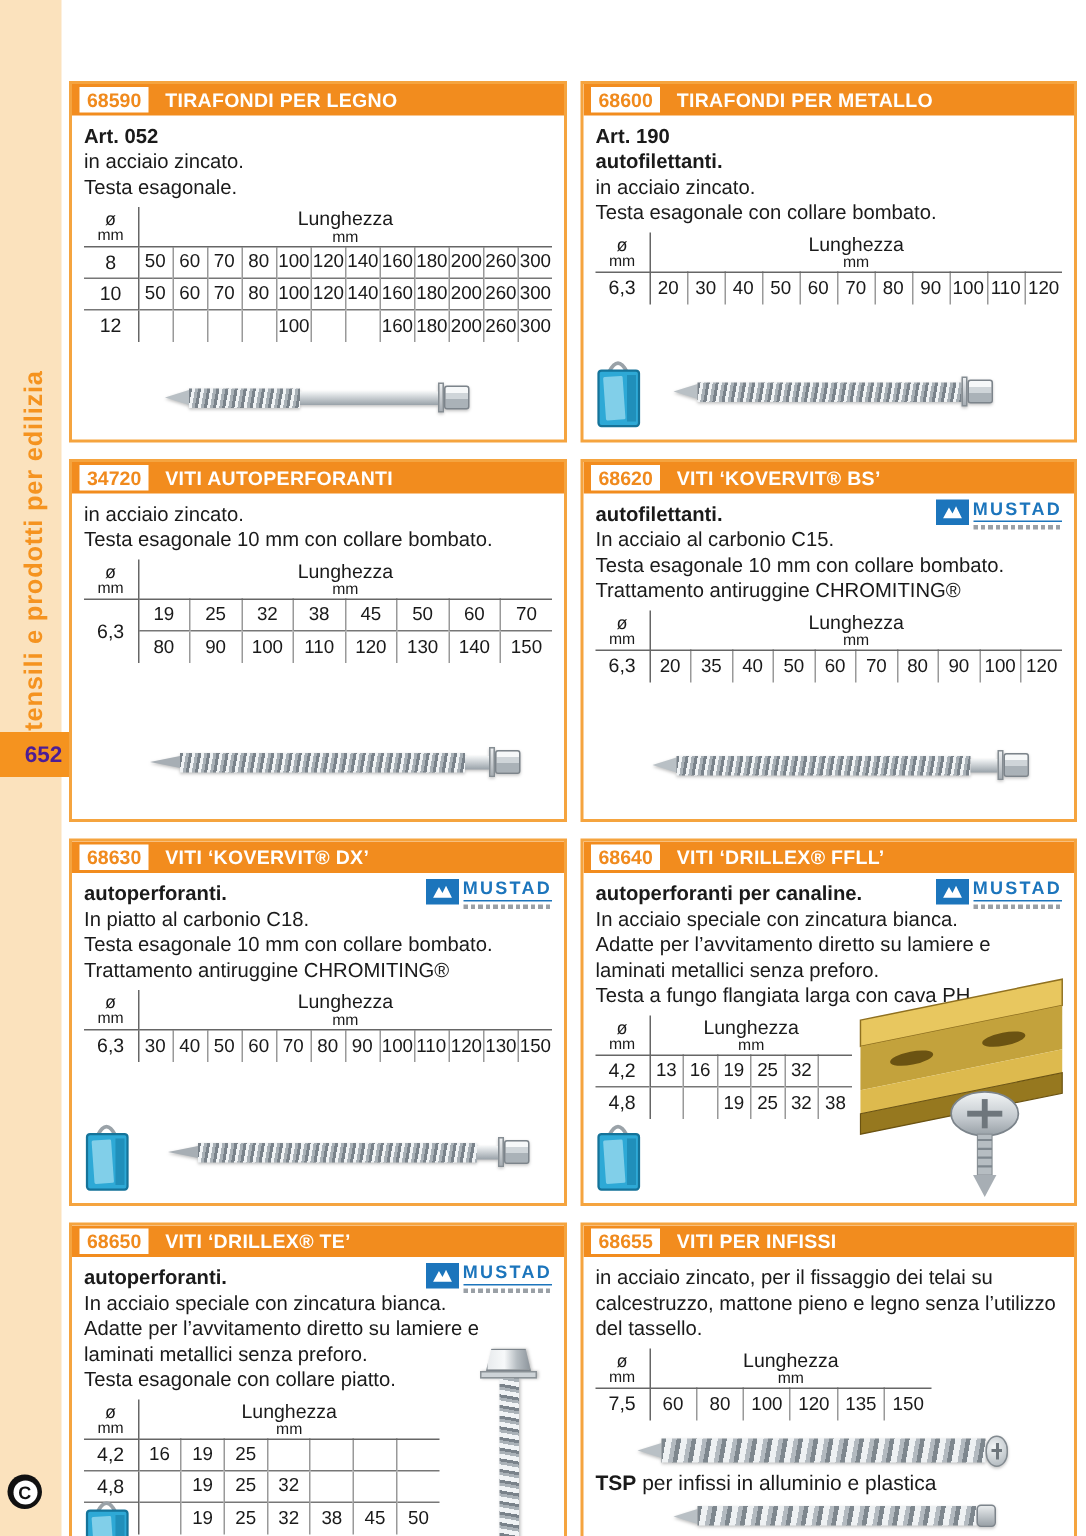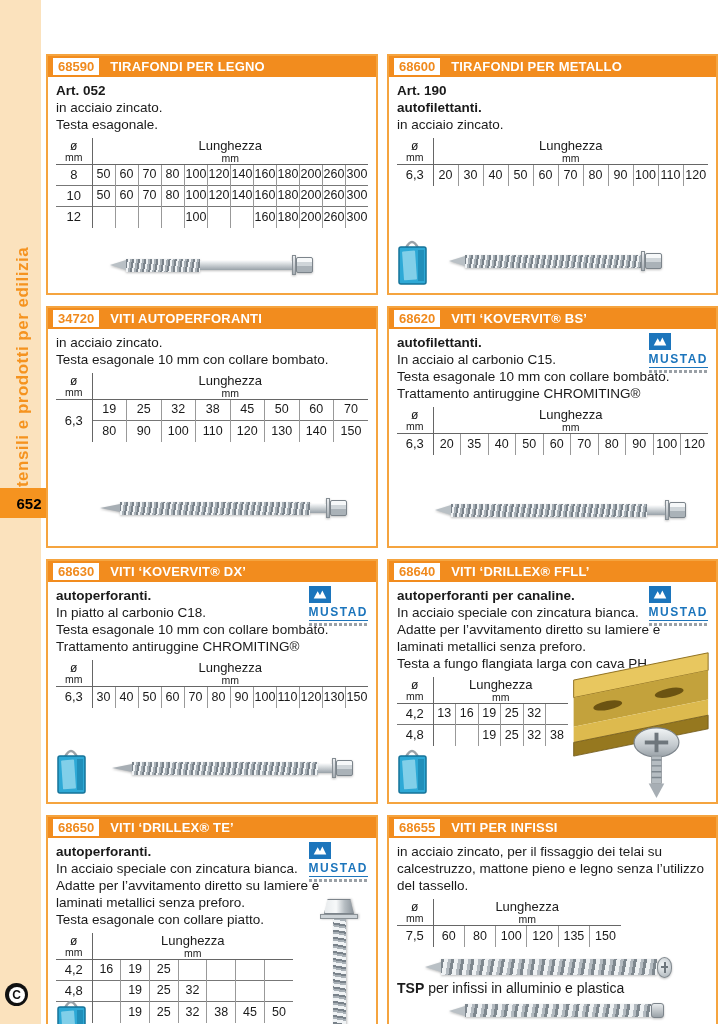--- a/index.html
+++ b/index.html
@@ -10,21 +10,21 @@
   }
   
   .sidebar { position:absolute; left:0; top:0; width:41px; height:1024px; background:#FBE2BD; }
   .sidebar-label {
     position:absolute; left:13px; top:78px; height:420px;
     writing-mode:vertical-rl; transform:rotate(180deg);
     color:#F5931F; font-weight:bold; font-size:17px; letter-spacing:0.5px; white-space:nowrap;
   }
   .page-badge {
     position:absolute; left:0; top:488px; width:58px; height:30px; background:#F5931F;
-    color:#000000; font-weight:bold; font-size:15px; display:flex; align-items:center; justify-content:center;
+    color:#4c1d95; font-weight:bold; font-size:15px; display:flex; align-items:center; justify-content:center;
   }
   .publisher { position:absolute; left:5px; top:983px; width:23px; height:23px; border-radius:50%;
     background:#111; display:flex; align-items:center; justify-content:center; }
   .publisher .inner { width:16px; height:16px; border-radius:50%; background:#fff;
     display:flex; align-items:center; justify-content:center; color:#111; font-weight:bold; font-size:12px; }
   
   .content {
     position:absolute; left:46px; top:14px; width:564px;
     display:grid; grid-template-columns:332px 331px; grid-template-rows:241px 242px 245px 240px;
     column-gap:9px; row-gap:11px;margin-top:40px;
@@ -45,21 +45,21 @@
   .spec-table .sym { font-size:12px; line-height:1.05; }
   .spec-table .unit { font-size:10.5px; line-height:1.0; }
   .spec-table .len { font-size:13px; line-height:1.05; }
   .spec-table tbody td { border-top:1px solid #777; height:21px; }
   .spec-table td.val { border-left:1px solid #999; }
   .spec-table td.diam { border-top:1px solid #777; font-size:13px; }
   .t-half table.spec-table { width:55%; }
   .t-med  table.spec-table { width:76%; }
   .t-med2 table.spec-table { width:72%; }
   
-  .mustad { position:absolute; top:25px; right:8px; display:flex; align-items:flex-start; gap:3px;flex-direction:column; }
+  .mustad { position:absolute; top:25px; right:8px; display:flex; align-items:flex-start; gap:3px; }
   .m-flag { width:22px; height:17px; background:#1C75BC; display:flex; align-items:center; justify-content:center; flex:none; }
   .m-name { color:#1C75BC; font-weight:bold; font-size:12px; letter-spacing:1.5px; line-height:1.1;
     border-bottom:1.5px solid #1C75BC; padding-bottom:1px; }
   .m-tag { margin-top:2px; height:3px;
     background:repeating-linear-gradient(90deg,#9aa0a6 0 3px,transparent 3px 5px); }
   
   .screwH { position:absolute; display:flex; align-items:center; filter:drop-shadow(0 1.5px 1px rgba(0,0,0,0.25)); }
   .screwF { display:flex; align-items:center; filter:drop-shadow(0 1.5px 1px rgba(0,0,0,0.25)); }
   .tipL { width:0; height:0; border-top:5px solid transparent; border-bottom:5px solid transparent; border-right:16px solid #b9c0c5; }
   .tipD { width:0; height:0; border-top:4px solid transparent; border-bottom:4px solid transparent; border-right:20px solid #a7aeb4; }
@@ -206,20 +206,21 @@
 
     <section class="sec">
       <div class="sec-header">
         <span class="code-chip">68600</span>
         <span class="sec-title">TIRAFONDI PER METALLO</span>
       </div>
       <div class="sec-body">
         <div class="line bold">Art. 190</div>
         <div class="line bold">autofilettanti.</div>
         <div class="line">in acciaio zincato.</div>
+        <div class="line">Testa esagonale con collare bombato.</div>
         <div class="table-wrap">
             <table class="spec-table">
               <thead>
                 <tr>
                   <th class="diamh">
                     <div class="sym">ø</div>
                     <div class="unit">mm</div>
                   </th>
                   <th colspan="11">
                     <div class="len">Lunghezza</div>

